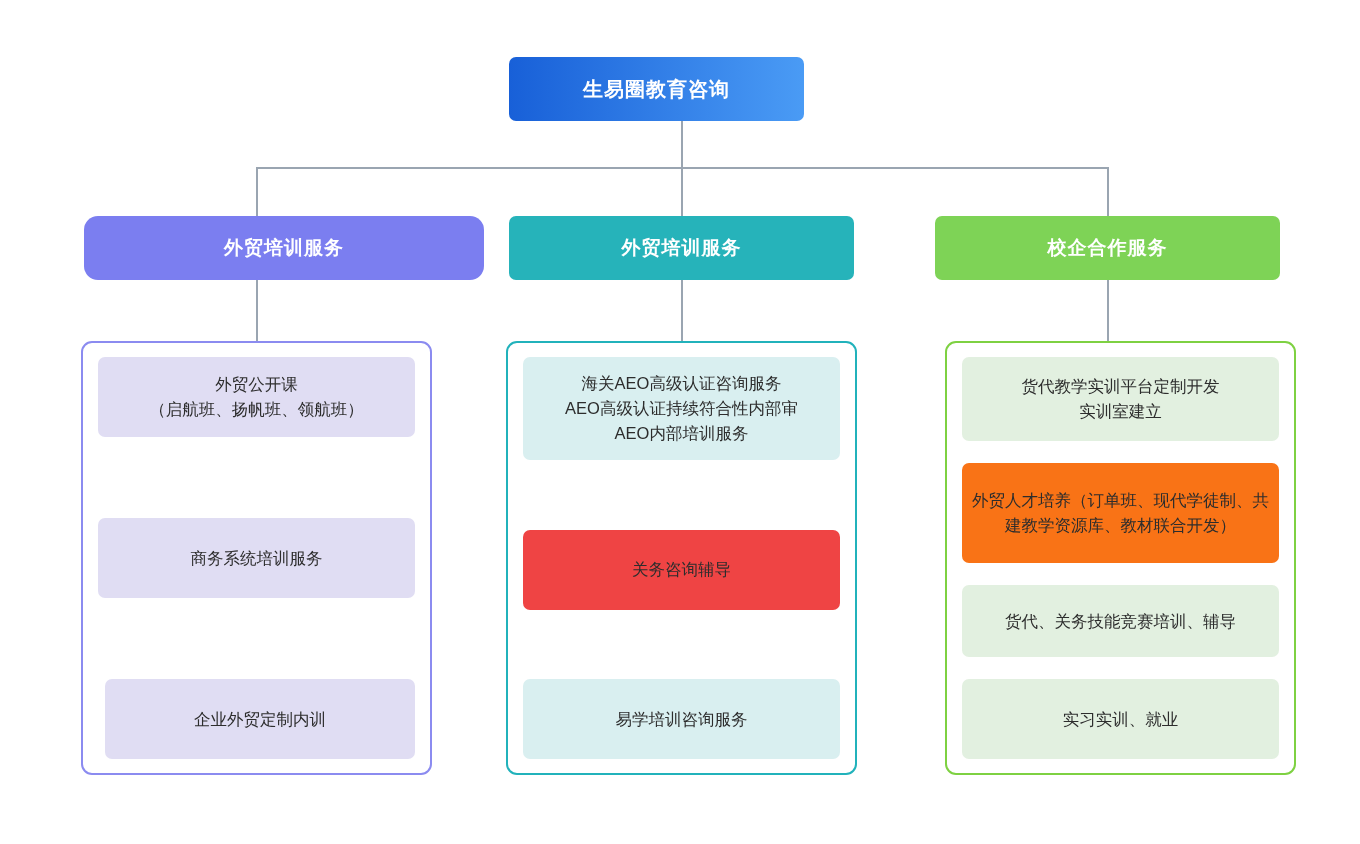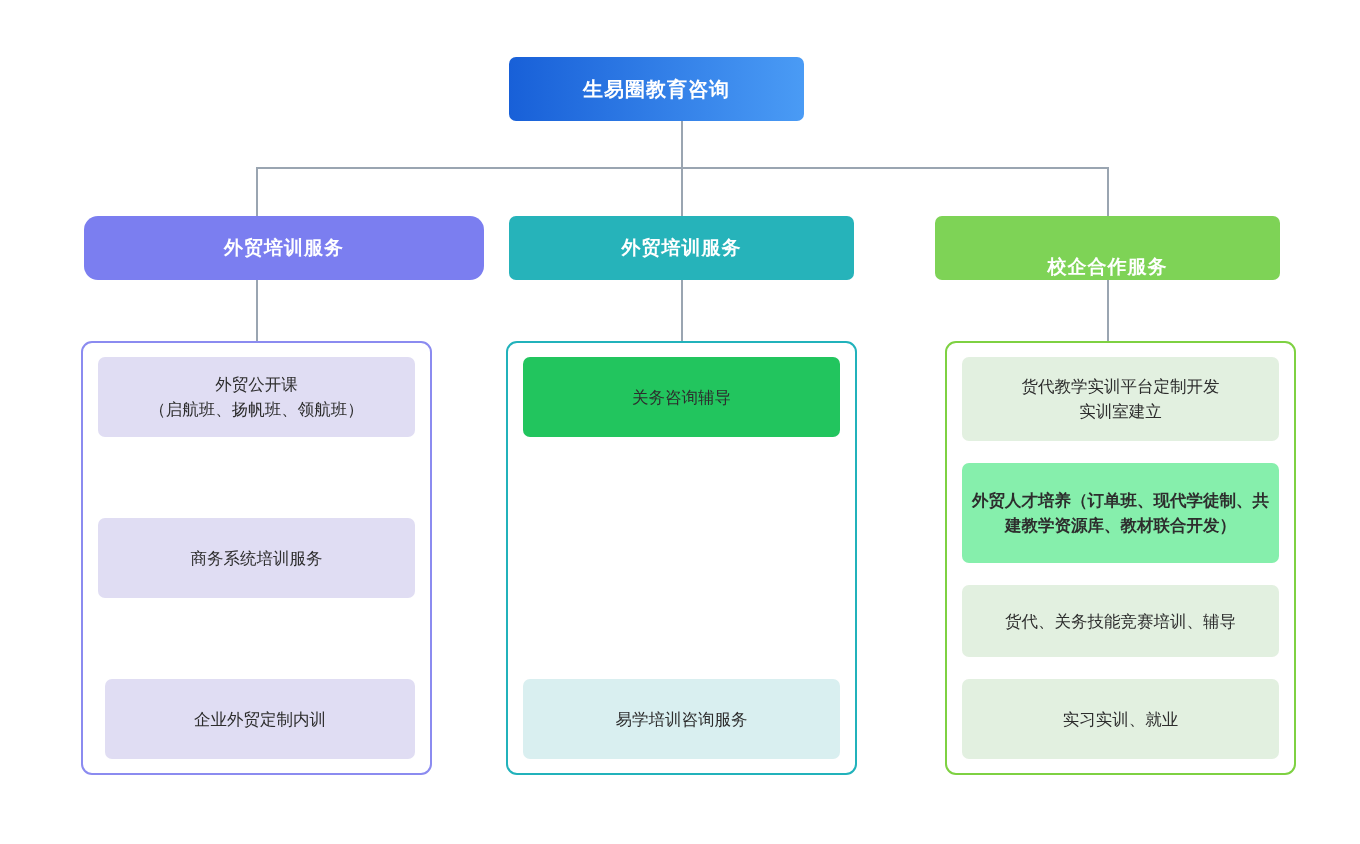--- a/index.html
+++ b/index.html
@@ -136,28 +136,31 @@
     <div class="leaf-item" style="background: rgb(224, 221, 243); height: 80px; min-height: 80px;">外贸公开课
 （启航班、扬帆班、领航班）</div>
     <div class="leaf-item" style="background: rgb(224, 221, 243); height: 80px; min-height: 80px;">商务系统培训服务</div>
     <div class="leaf-item" style="background: rgb(224, 221, 243); height: 80px; min-height: 80px; margin-left: 7px;">企业外贸定制内训</div>
   </div>
 
   <div class="cat-header col-1" style="background: rgb(38, 179, 186);">
     <span class="cat-label">外贸培训服务</span>
   </div>
   <div class="cat-container col-1" style="border-color: rgb(33, 178, 187);">
-    <div class="leaf-item" style="background: #22c55e; height: 80px; min-height: 80px;">关务咨询辅导</div>
+    <div class="leaf-item" style="background: rgb(217, 239, 240); height: 103px; min-height: 103px;">海关AEO高级认证咨询服务
+AEO高级认证持续符合性内部审
+AEO内部培训服务</div>
+    <div class="leaf-item" style="background: #ef4444; height: 80px; min-height: 80px;">关务咨询辅导</div>
     <div class="leaf-item" style="background: rgb(217, 239, 240); height: 80px; min-height: 80px;">易学培训咨询服务</div>
   </div>
 
-  <div class="cat-header col-2" style="background: rgb(126, 211, 86); align-items: flex-end;">
+  <div class="cat-header col-2" style="background: rgb(126, 211, 86);">
     <span class="cat-label">校企合作服务</span>
   </div>
   <div class="cat-container col-2" style="border-color: rgb(126, 209, 66);">
     <div class="leaf-item" style="background: rgb(226, 240, 224); height: 84px; min-height: 84px;">货代教学实训平台定制开发
 实训室建立</div>
-    <div class="leaf-item" style="background: #86efac; height: 100px; min-height: 100px; font-weight: bold;">外贸人才培养（订单班、现代学徒制、共建教学资源库、教材联合开发）</div>
+    <div class="leaf-item" style="background: #f97316; height: 100px; min-height: 100px;">外贸人才培养（订单班、现代学徒制、共建教学资源库、教材联合开发）</div>
     <div class="leaf-item" style="background: rgb(226, 240, 224); height: 72px; min-height: 72px;">货代、关务技能竞赛培训、辅导</div>
     <div class="leaf-item" style="background: rgb(226, 240, 224); height: 80px; min-height: 80px;">实习实训、就业</div>
   </div>
 
 </div>
 
 </body></html>

